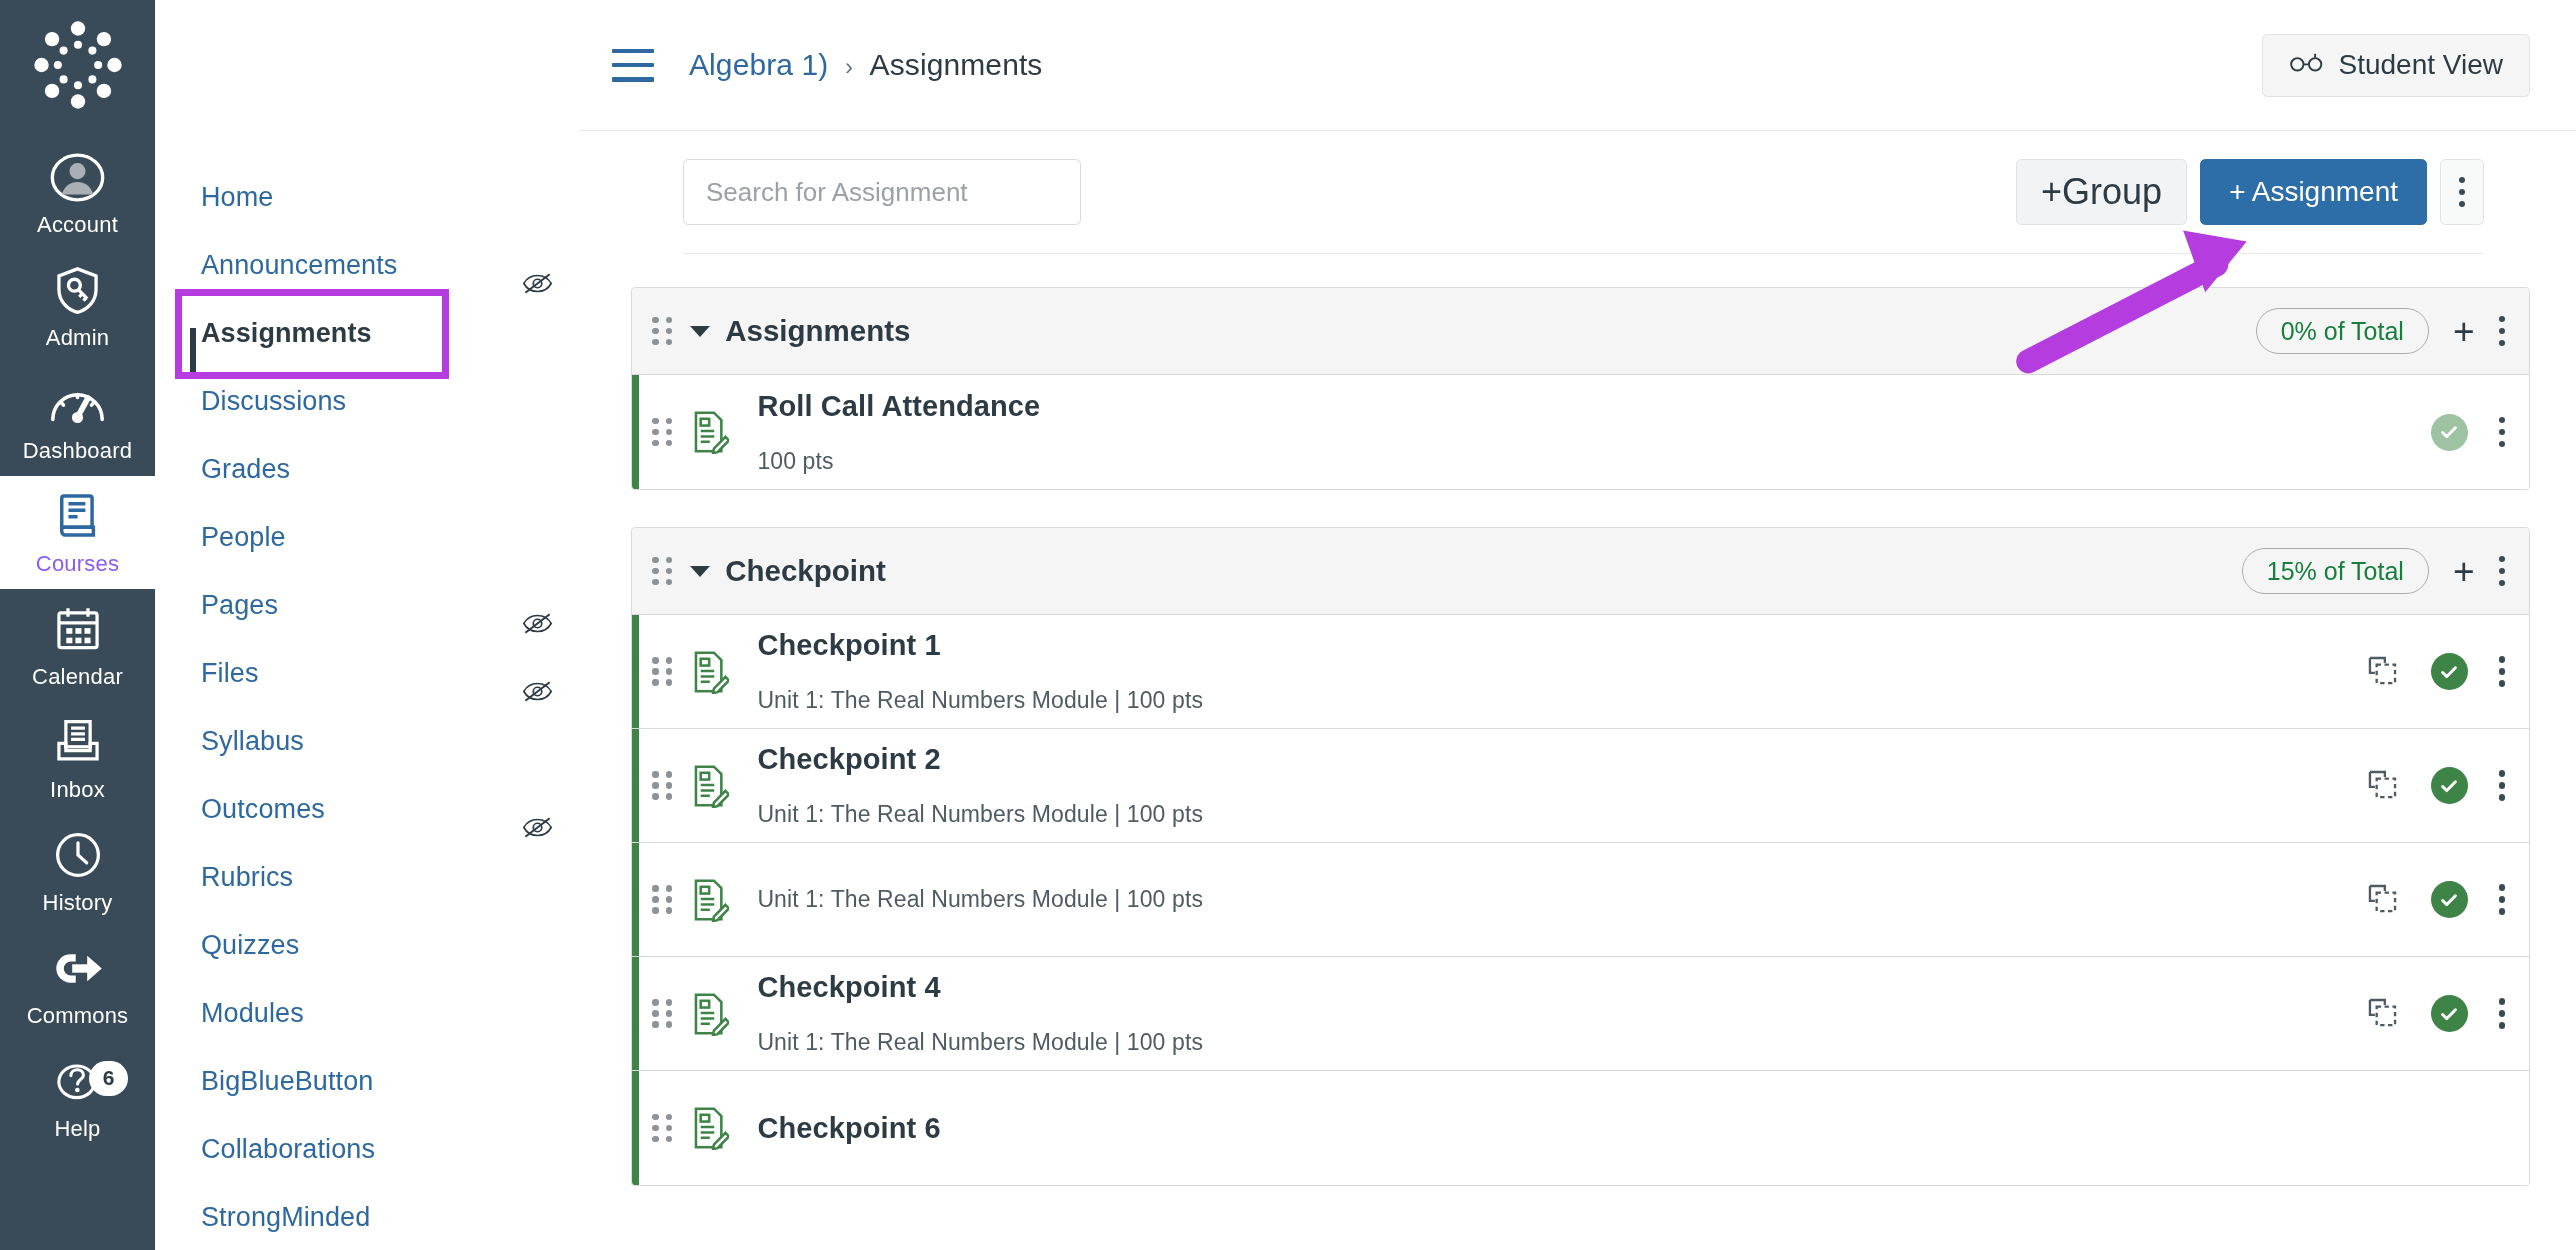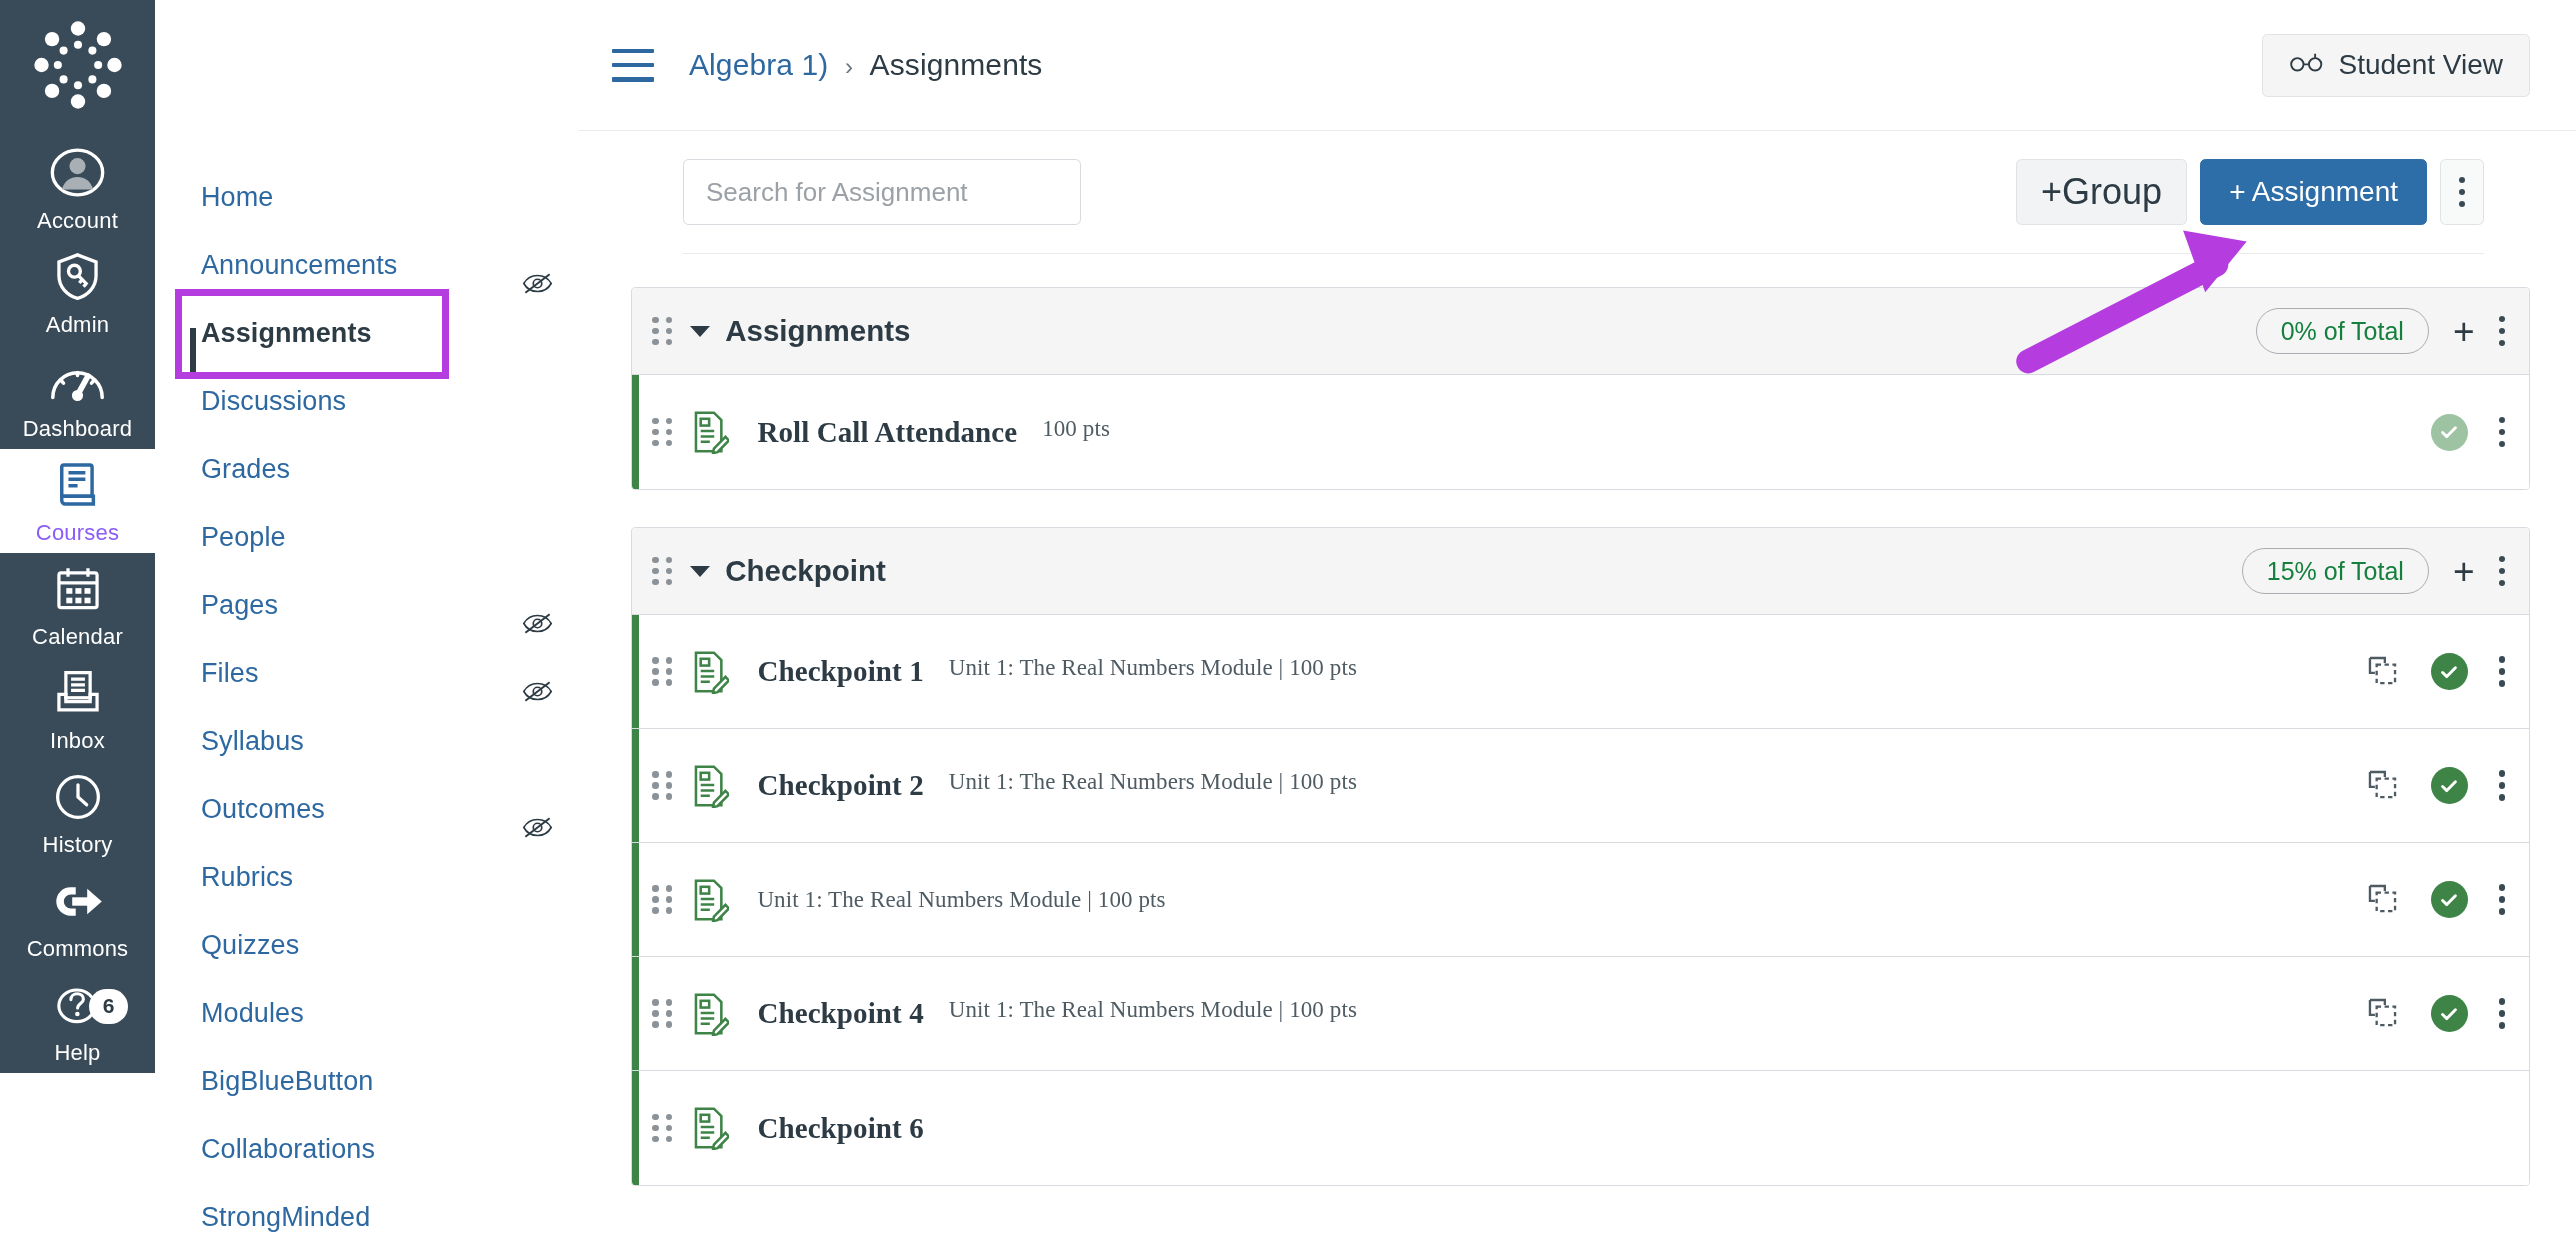--- a/index.html
+++ b/index.html
@@ -6,21 +6,21 @@
   html, body {
     width: 2576px; height: 1250px;
     font-family: "Liberation Sans", sans-serif;
     background: #ffffff;
     overflow: hidden;
   }
   .app { position: relative; width: 2576px; height: 1250px; display: flex; }
 
   
   .globalnav {
-    width: 155px; min-width: 155px; height: 1073px;
+    width: 155px; min-width: 155px; height: 1250px;
     background: #394B58;
     display: flex; flex-direction: column; align-items: center;
     padding-top: 16.6px;
     position: relative; z-index: 5;
   }
   .gn-logo { width: 96px; height: 96px; margin-bottom: 24px; }
   .gn-item {
     width: 155px; height: 113px;
     display: flex; flex-direction: column; align-items: center; justify-content: center;
     color: #ffffff; text-decoration: none; position: relative;
@@ -143,21 +143,21 @@
   .arow {
     position: relative; display: flex; align-items: center;
     min-height: 114px; padding: 0 24px 0 20px;
     border-bottom: 1.8px solid #D7DADE; background: #ffffff;
   }
   .arow:last-child { border-bottom: none; }
   .arow::before {
     content: ""; position: absolute; left: 0; top: 0; bottom: 0; width: 6.5px; background: #3E8447;
   }
   .a-doc { width: 39px; height: 44px; margin-right: 28px; flex: none; }
-  .a-text { display: flex; flex-direction: row; gap: 25px; font-family: Liberation Serif, serif; }
+  .a-text { display: flex; flex-direction: column; gap: 25px; }
   .a-title { font-size: 29px; font-weight: bold; color: #2D3B45; letter-spacing: 0.1px; }
   .a-meta { font-size: 23px; color: #4E5B63; letter-spacing: 0.1px; }
   .a-right { margin-left: auto; display: flex; align-items: center; gap: 31px; }
   .pub-badge { width: 37px; height: 37px; border-radius: 50%; display: flex; align-items: center; justify-content: center; }
   .pub-badge.on { background: #3E8447; }
   .pub-badge.muted { background: #9DC3A3; }
   .pub-badge svg { width: 22px; height: 22px; }
 
   
   .anno-box {

